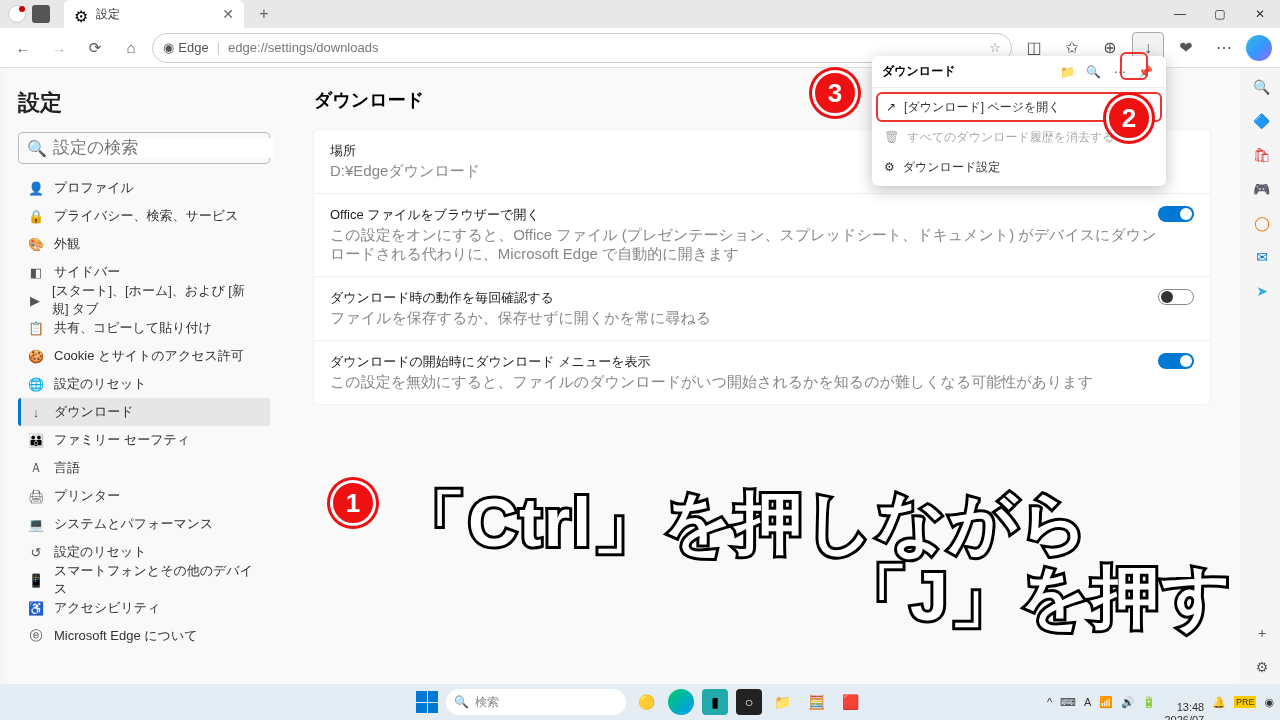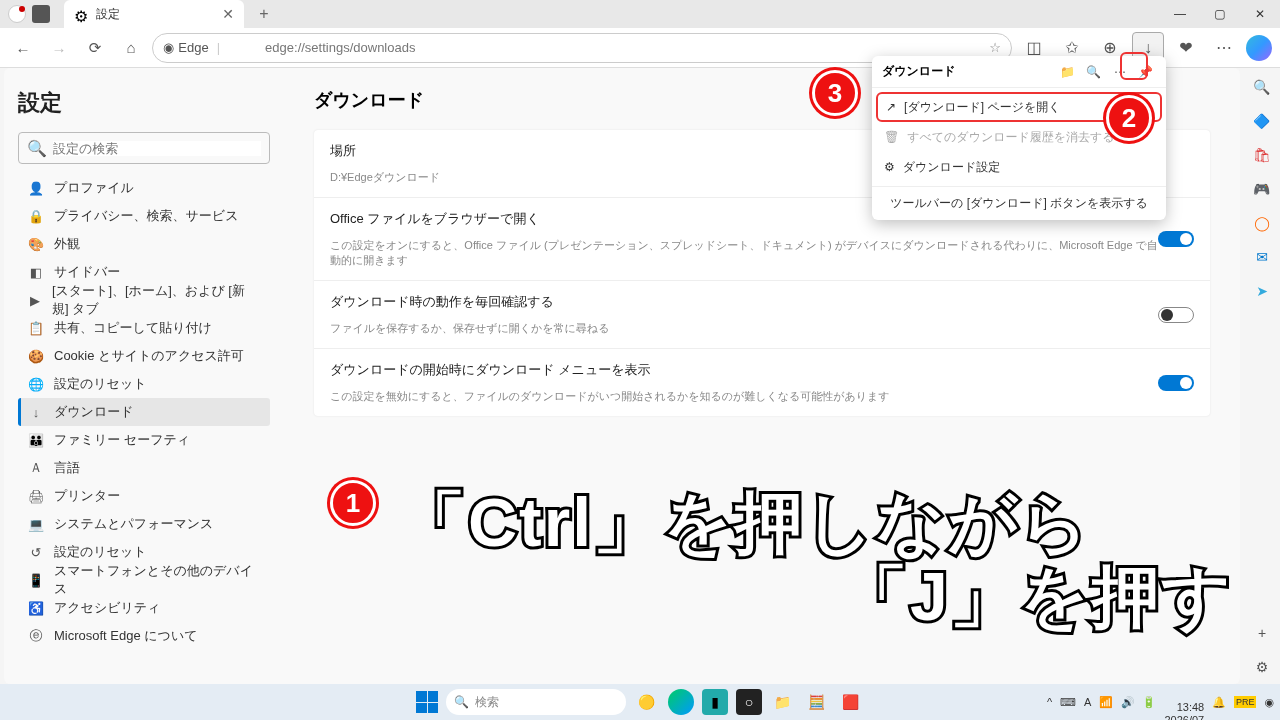--- a/index.html
+++ b/index.html
@@ -18,45 +18,45 @@
   .newtab { width:28px; text-align:center; color:#666; font-size:16px; }
   .tb-spacer { flex:1; }
   .winbtn { width:40px; height:28px; display:flex; align-items:center; justify-content:center; color:#333; font-size:12px; }
 
   
   .toolbar { height:40px; background:#fff; display:flex; align-items:center; padding:0 8px; gap:6px; border-bottom:1px solid #ddd; }
   .tbtn { width:30px; height:30px; display:flex; align-items:center; justify-content:center; color:#555; font-size:15px; border-radius:4px; }
   .addr { flex:1; height:30px; border:1px solid #ccc; border-radius:15px; display:flex; align-items:center; padding:0 10px; gap:8px; font-size:13px; color:#555; }
   .addr .edge-badge { display:flex; align-items:center; gap:4px; }
   .addr .divider { color:#ccc; }
-  .addr .url { color:#777;margin-left:37px; }
+  .addr .url { color:#777; }
   .addr .star { margin-left:auto; color:#888; }
   .rtbtn { width:32px; height:32px; display:flex; align-items:center; justify-content:center; color:#555; border-radius:4px; }
   .rtbtn.active { background:#f2f2f2; border:1px solid #aaa; }
   .copilot { width:26px; height:26px; border-radius:50%; background:linear-gradient(135deg,#3bd,#39f,#96f); }
 
   
   .mainwin { position:absolute; top:68px; left:4px; right:40px; bottom:36px; background:#f9f9f9; border-radius:6px; display:flex; overflow:hidden; }
   .sidebar { width:280px; padding:20px 14px; }
   .settings-title { font-size:22px; font-weight:600; margin-bottom:14px; color:#222; }
   .search-box { height:32px; border:1px solid #bbb; border-radius:4px; display:flex; align-items:center; padding:0 8px; gap:6px; margin-bottom:10px; }
-  .search-box input { border:none; outline:none; font-size:13px; flex:1; }
+  .search-box input { border:none; outline:none; font-size:17px; flex:1; }
   .nav { list-style:none; }
   .nav li { height:28px; display:flex; align-items:center; gap:10px; padding:0 10px; font-size:13px; color:#333; border-radius:3px; cursor:pointer; }
   .nav li.selected { background:#e6e6e6; border-left:3px solid #0078d4; padding-left:7px; }
   .nav .ic { width:16px; text-align:center; color:#555; font-size:13px; }
 
   .content { flex:1; padding:20px 30px; overflow:auto; position:relative; }
   .content h1 { font-size:18px; font-weight:600; margin-bottom:18px; }
   .card { background:#fff; border-radius:4px; box-shadow:0 0 2px rgba(0,0,0,.1); margin-bottom:10px; }
-  .row { padding:12px 16px; border-bottom:1px solid #eee; display:flex; align-items:center; }
+  .row { padding:12px 16px; border-bottom:1px solid #eee; display:flex; }
   .row:last-child { border-bottom:none;gap:12px; }
   .row-text { flex:1; }
   .row-title { font-size:13px; color:#222; }
-  .row-sub { font-size:11px; color:#888; margin-top:10px; }
+  .row-sub { font-size:15px; color:#888; margin-top:2px; }
   .toggle { width:36px; height:16px; border-radius:10px; position:relative; }
   .toggle.on { background:#0078d4; }
   .toggle.off { background:#fff; border:1px solid #888; }
   .toggle::after { content:''; position:absolute; width:12px; height:12px; border-radius:50%; top:2px; }
   .toggle.on::after { background:#fff; right:2px; }
   .toggle.off::after { background:#333; left:2px; top:1px; }
 
   
   .edgesb { position:absolute; top:68px; right:0; width:36px; bottom:36px; background:#f5f5f5; display:flex; flex-direction:column; align-items:center; gap:12px; padding-top:8px; }
   .edgesb .sbi { width:22px; height:22px; display:flex; align-items:center; justify-content:center; font-size:14px; color:#555; }
@@ -274,21 +274,20 @@
     </div>
     <div class="dl-item disabled">
       <span>🗑</span>
       <span>すべてのダウンロード履歴を消去する</span>
     </div>
     <div class="dl-item">
       <span>⚙</span>
       <span>ダウンロード設定</span>
     </div>
   </div>
-  <div class="dl-foot">ツールバーの [ダウンロード] ボタンを表示する</div>
 </div>
 
 <div class="badge" style="top:480px; left:330px;">1</div>
 <div class="badge" style="top:95px; right:128px;">2</div>
 <div class="badge" style="top:70px; right:422px;">3</div>
 <div class="anno-text" style="top:478px; left:398px;">「Ctrl」を押しながら</div>
 <div class="anno-text" style="top:552px; left:840px;">「J」を押す</div>
 
 <div class="taskbar">
   <div class="task-center">

